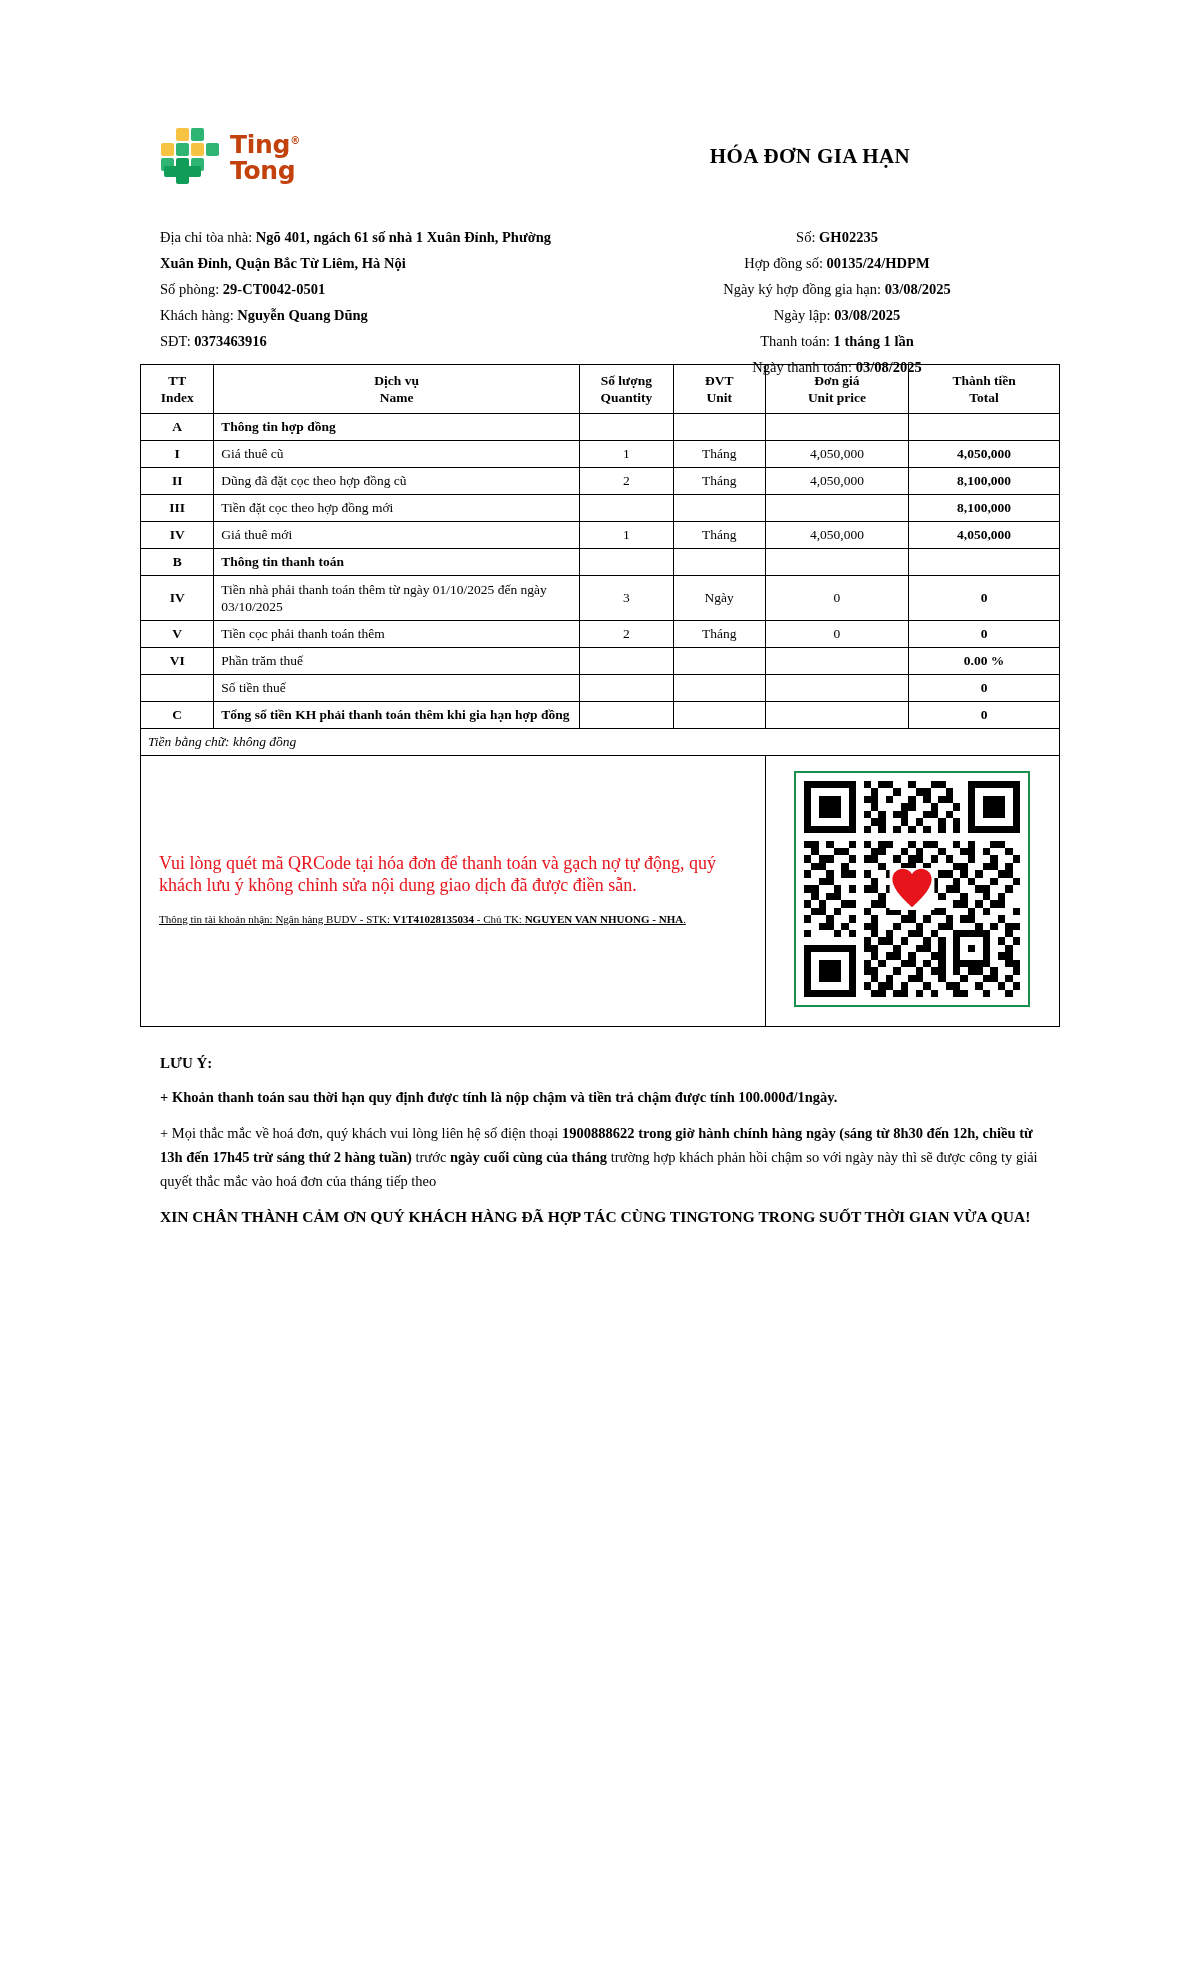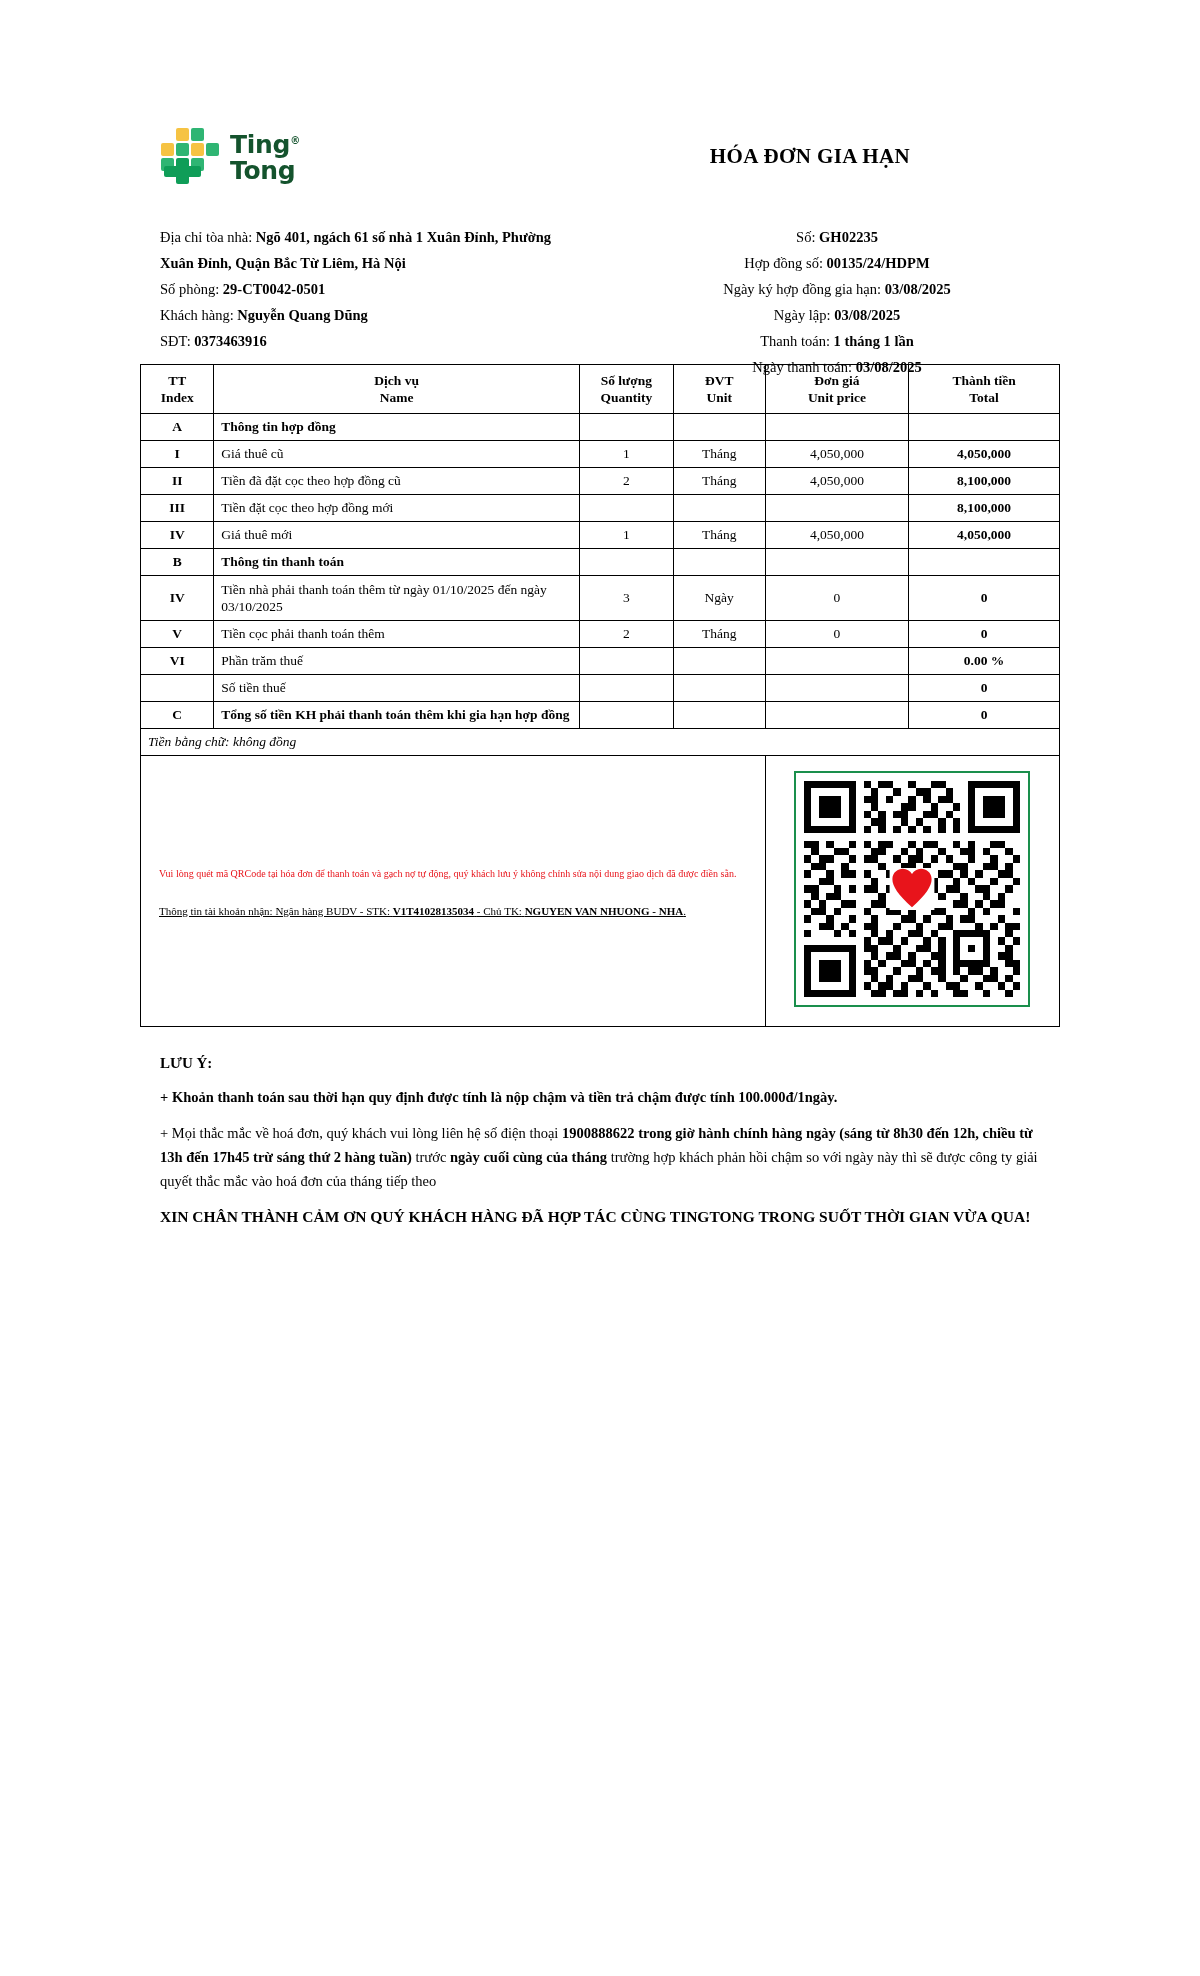--- a/index.html
+++ b/index.html
@@ -59,21 +59,21 @@
   .lm6 { left: 46px;  top: 15px;  width: 13px; height: 13px; background: #2fb573; }
   .lm7 { left: 1px;   top: 30px;  width: 13px; height: 13px; background: #2fb573; }
   .lm8 { left: 31px;  top: 30px;  width: 13px; height: 13px; background: #2fb573; }
   .lm9 { left: 16px;  top: 30px;  width: 13px; height: 26px; background: #0f9d58; }
   .lm10{ left: 4px;   top: 38px;  width: 37px; height: 11px; background: #0f9d58; }
   .logo-text {
     font-family: "DejaVu Sans", sans-serif;
     font-weight: bold;
     font-size: 25px;
     line-height: 26px;
-    color: #14532d;
+    color: #c2410c;
     letter-spacing: -0.3px;
   }
   .logo-text .reg {
     font-size: 10px;
     vertical-align: super;
   }
   .doc-title {
     position: absolute;
     left: 420px;
     right: 0;
@@ -151,22 +151,22 @@
   }
   .pay-inner {
     padding: 20px 18px;
     min-height: 230px;
     display: flex;
     flex-direction: column;
     justify-content: center;
   }
   .warn {
     color: #e8141b;
-    font-size: 10px;
-    line-height: 28px;
+    font-size: 18px;
+    line-height: 22px;
     margin-bottom: 12px;
   }
   .bank {
     font-size: 11px;
     line-height: 23px;
     text-decoration: underline;
   }
   .qr-cell {
     padding: 0 !important;
     text-align: center;
@@ -337,21 +337,21 @@
           <td class="c-idx bold">I</td>
           <td class="c-name">Giá thuê cũ</td>
           <td class="c-qty">1</td>
           <td class="c-unit">Tháng</td>
           <td class="c-price">4,050,000</td>
           <td class="c-total bold">4,050,000</td>
         </tr>
 
         <tr>
           <td class="c-idx bold">II</td>
-          <td class="c-name">Tiền đã đặt cọc theo hợp đồng cũ</td>
+          <td class="c-name">Dũng đã đặt cọc theo hợp đồng cũ</td>
           <td class="c-qty">2</td>
           <td class="c-unit">Tháng</td>
           <td class="c-price">4,050,000</td>
           <td class="c-total bold">8,100,000</td>
         </tr>
 
         <tr>
           <td class="c-idx bold">III</td>
           <td class="c-name">Tiền đặt cọc theo hợp đồng mới</td>
           <td class="c-qty"></td>

